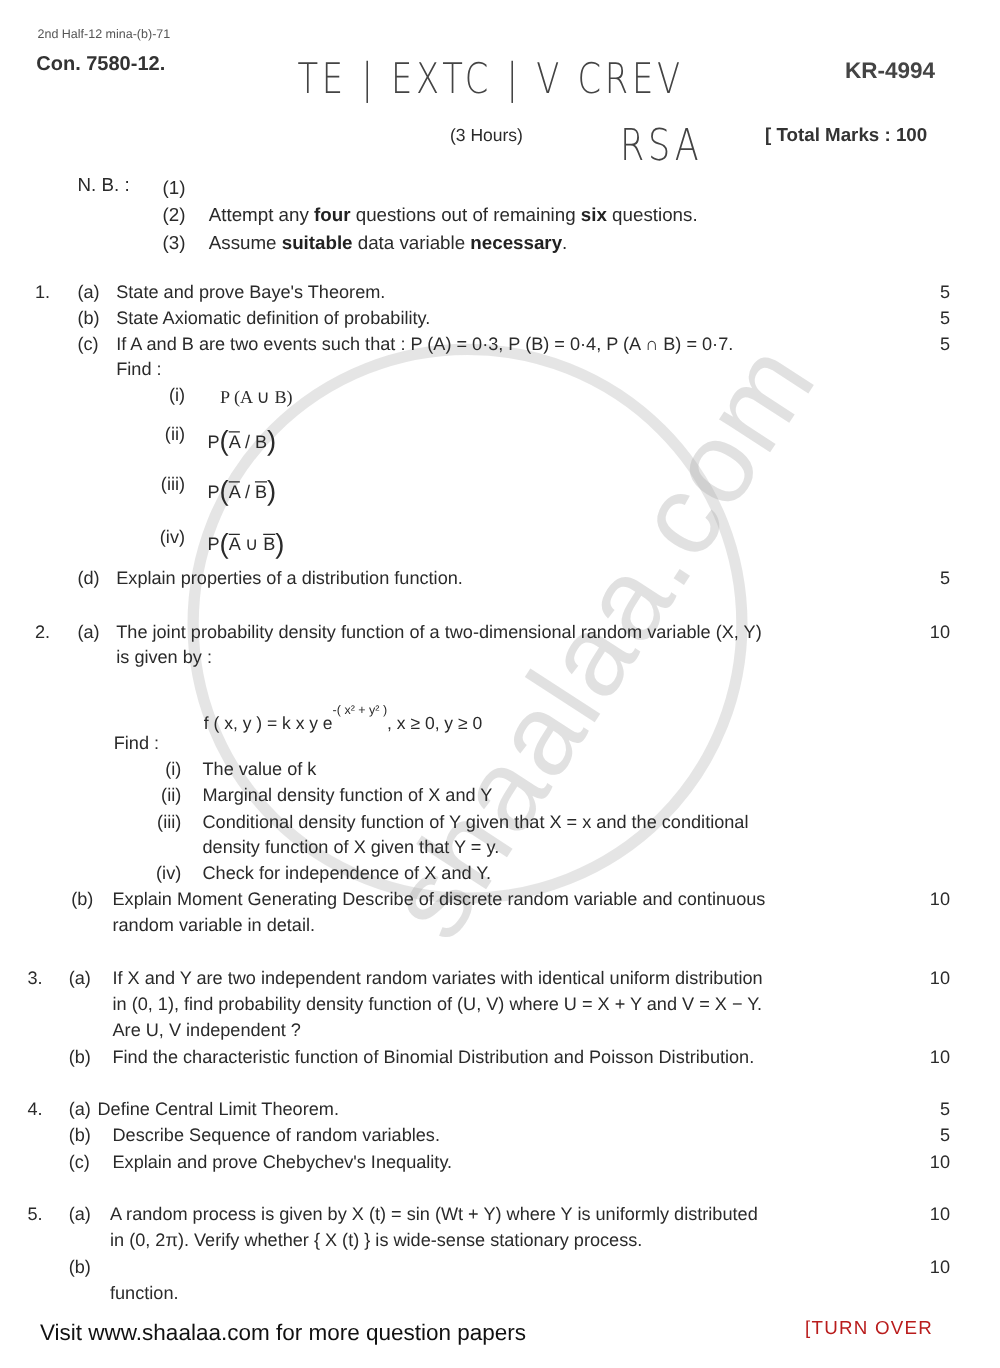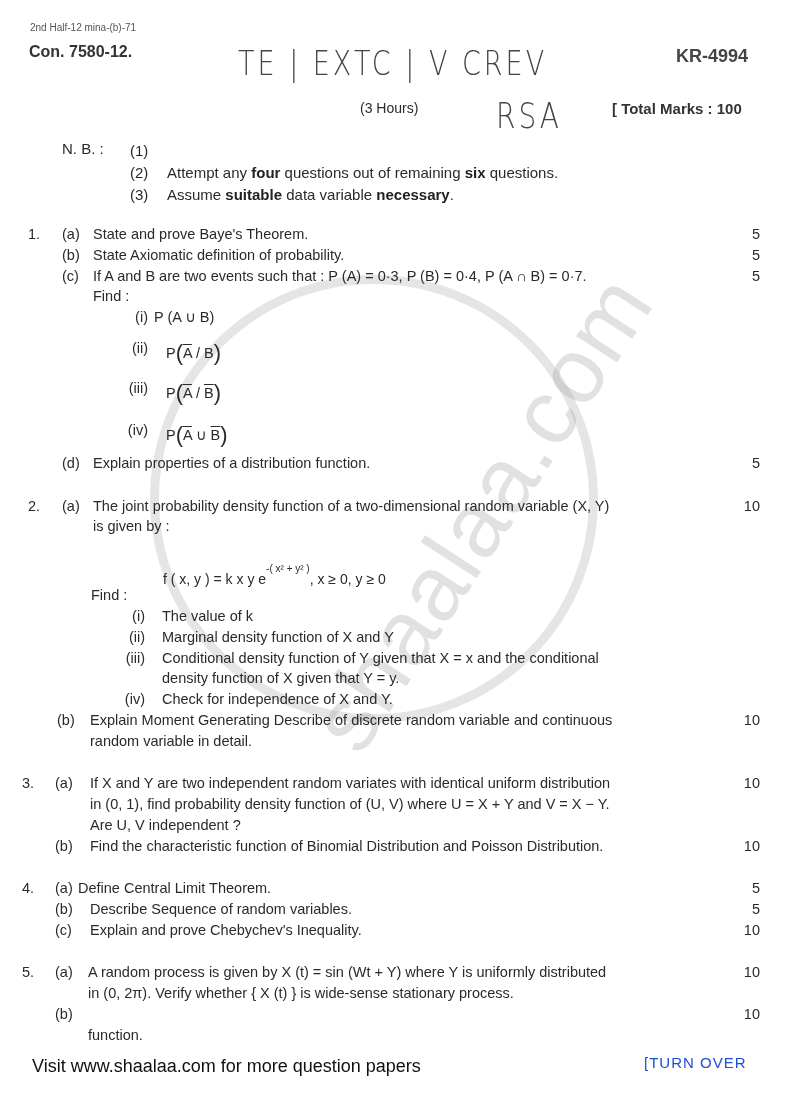--- a/index.html
+++ b/index.html
@@ -32,21 +32,21 @@
   .part { position: absolute; left: 62px; }
   .text { position: absolute; left: 93px; white-space: nowrap; }
   .marks { position: absolute; right: 40px; text-align: right; }
   .sub-num { position: absolute; width: 40px; text-align: right; }
   .sub-text { position: absolute; white-space: nowrap; }
   .ovl { text-decoration: overline; }
   .bigparen { font-size: 22px; font-weight: 200; vertical-align: -2px; }
   .sup-eq { font-size: 10px; vertical-align: 12px; }
 
   .footer-visit { left: 20px; top: 1056px; font-size: 18px; color: #111; margin-left: 12px; }
-  .footer-turn { left: 644px; top: 1054px; font-size: 15px; color: #1d4ed8; letter-spacing: 1px; }
+  .footer-turn { left: 644px; top: 1054px; font-size: 15px; color: #b91c1c; letter-spacing: 1px; }
 
   .watermark-circle {
     left: 150px; top: 275px; width: 430px; height: 430px;
     border: 9px solid rgba(180,180,180,0.35); border-radius: 50%;
     pointer-events: none;
   }
   .watermark-text {
     left: 210px; top: 460px; font-size: 92px; color: rgba(170,170,170,0.35);
     transform: rotate(-57deg); transform-origin: center; letter-spacing: 2px;
     pointer-events: none; white-space: nowrap;
@@ -96,21 +96,21 @@
   <div class="row" style="top:268px;">
     <span class="part">(c)</span>
     <span class="text">If A and B are two events such that : P (A) = 0·3, P (B) = 0·4,  P (A ∩ B) = 0·7.</span>
     <span class="marks">5</span>
   </div>
   <div class="row" style="top:288px;">
     <span class="text">Find :</span>
   </div>
   <div class="row" style="top:309px;">
     <span class="sub-num" style="left:108px;">(i)</span>
-    <span class="sub-text" style="left:154px;">P (A ∪ B)</span>
+    <span class="sub-text" style="left:176px;font-family:Liberation Serif, serif;">P (A ∪ B)</span>
   </div>
   <div class="row" style="top:340px;">
     <span class="sub-num" style="left:108px;">(ii)</span>
     <span class="sub-text" style="left:166px;"><span>P</span><span class="bigparen">(</span><span class="ovl">A</span><span> / </span><span>B</span><span class="bigparen">)</span></span>
   </div>
   <div class="row" style="top:380px;">
     <span class="sub-num" style="left:108px;">(iii)</span>
     <span class="sub-text" style="left:166px;"><span>P</span><span class="bigparen">(</span><span class="ovl">A</span><span> / </span><span class="ovl">B</span><span class="bigparen">)</span></span>
   </div>
   <div class="row" style="top:422px;">

